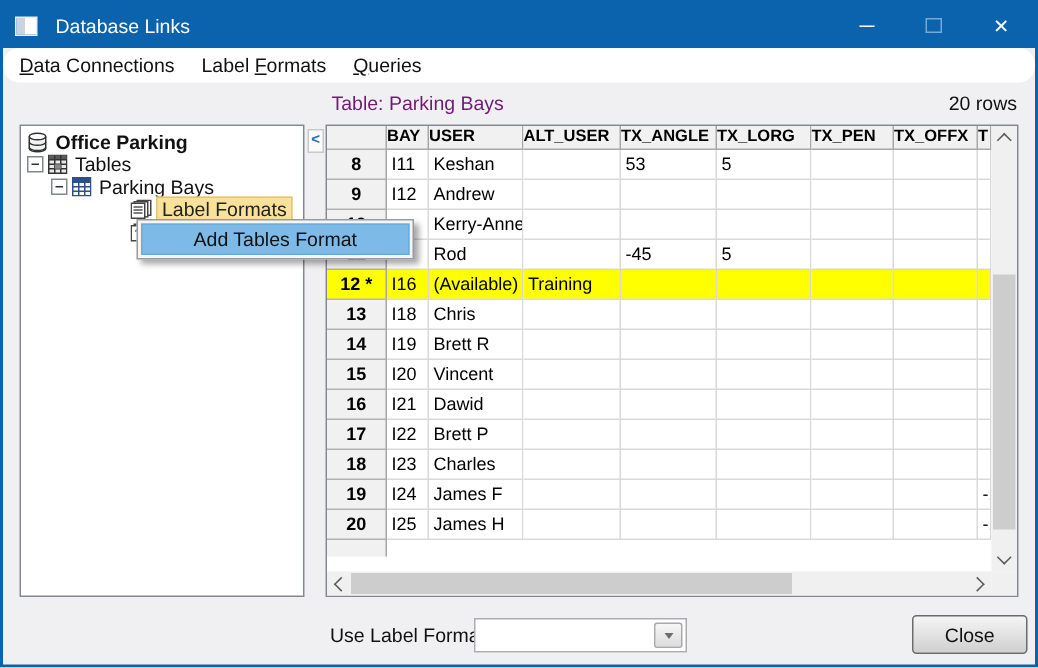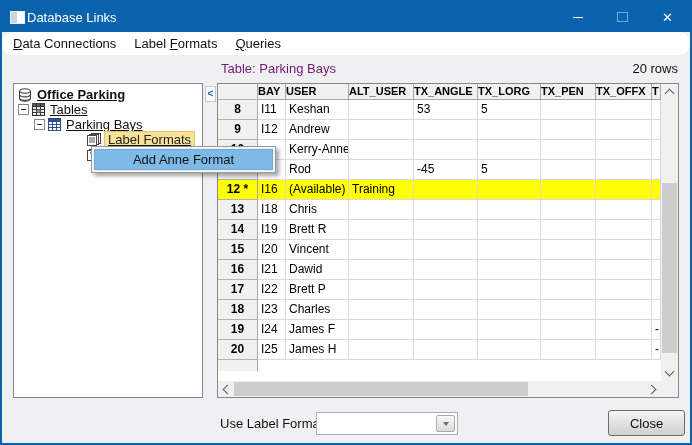--- a/index.html
+++ b/index.html
@@ -1,35 +1,35 @@
 <!DOCTYPE html>
 <html><head>
 <meta charset="utf-8">
 <style>
   html,body{margin:0;padding:0;background:#fff;font-family:"Liberation Sans",sans-serif;}
   .window{position:relative;width:692px;height:445px;box-sizing:border-box;border:2px solid #0b63ad;background:#f0f0f2;overflow:hidden;}
   
   .titlebar{position:absolute;left:0;top:0;width:688px;height:30px;background:#0b63ad;display:flex;align-items:center;}
   .app-icon{width:13px;height:11px;margin-left:8px;border:1px solid #e8eef5;background:linear-gradient(90deg,#c9d4df 0 45%,#ffffff 45%);}
-  .title-text{color:#fff;font-size:13px;margin-left:2px;}
+  .title-text{color:#fff;font-size:13px;margin-left:12px;}
   .caption-btns{position:absolute;right:0;top:0;height:30px;display:flex;}
   .cap-btn{width:45px;height:30px;display:flex;align-items:center;justify-content:center;}
   .min-glyph{width:10px;height:1px;background:#fff;}
   .max-glyph{width:9px;height:8px;border:1px solid rgba(255,255,255,.45);}
   .close-glyph{color:#fff;font-size:13px;line-height:13px;}
   
   .menubar{position:absolute;left:0;top:30px;width:688px;height:23px;background:#ffffff;display:flex;align-items:center;padding-left:2px;box-sizing:border-box;border-radius:11px;}
   .menu-item{font-size:13px;color:#111;padding:0 9px;line-height:23px;white-space:nowrap;}
   .menu-item .key{text-decoration:underline;}
   
   .table-label{position:absolute;left:219px;top:59px;font-size:13px;color:#701a75;}
   .rows-count{position:absolute;right:12px;top:59px;font-size:13px;color:#111;}
   
   .treepanel{position:absolute;left:11px;top:81px;width:190px;height:315px;background:#fff;border:1px solid #828790;box-sizing:border-box;}
-  .tnode{position:absolute;display:flex;align-items:center;height:15px;font-size:13px;color:#111;white-space:nowrap;text-decoration:underline;}
+  .tnode{position:absolute;display:flex;align-items:center;height:15px;font-size:13px;color:#111;white-space:nowrap;}
   .tnode svg{flex:0 0 auto;}
   .tlabel{margin-left:5px;}
   .root-label{font-weight:bold;}
   .exp{width:9px;height:9px;border:1px solid #828790;background:#fff;position:relative;flex:0 0 auto;margin-right:3px;}
   .exp::after{content:"";position:absolute;left:2px;top:4px;width:5px;height:1px;background:#333;}
   .hl-node{background:#f8e29a;border:1px solid #e2c473;padding:0 3px;margin-left:2px;color:#222;}
   .collapse-btn{position:absolute;left:203px;top:84px;width:11px;height:16px;background:#fafafa;border:1px solid #c8c8c8;color:#2a6db4;font-size:10px;font-weight:bold;text-align:center;line-height:14px;box-sizing:border-box;}
   
   .grid{position:absolute;left:215px;top:81px;width:462px;height:315px;border:1px solid #828790;background:#fff;box-sizing:border-box;}
   .grid-content{position:absolute;left:0;top:0;width:443px;height:297px;overflow:hidden;background:#fff;}
@@ -320,21 +320,21 @@
         </div>
       <div class="h-thumb"></div>
       <div class="sb-arrow h-right">
           <div class="chev right"></div>
         </div>
     </div>
     <div class="corner"></div>
   </div>
 
   <div class="ctxmenu">
-    <div class="ctxitem">Add Anne Format</div>
+    <div class="ctxitem">Add Tables Format</div>
   </div>
 
   <div class="footer-label">Use Label Format:</div>
   <div class="combo">
     <div class="combo-btn">
         <div class="combo-arrow"></div>
       </div>
   </div>
   <div class="close-btn">Close</div>
 

